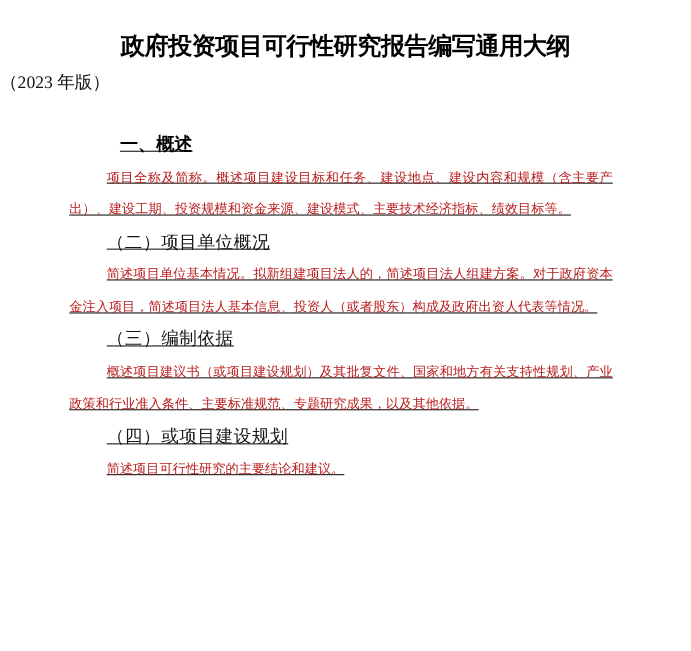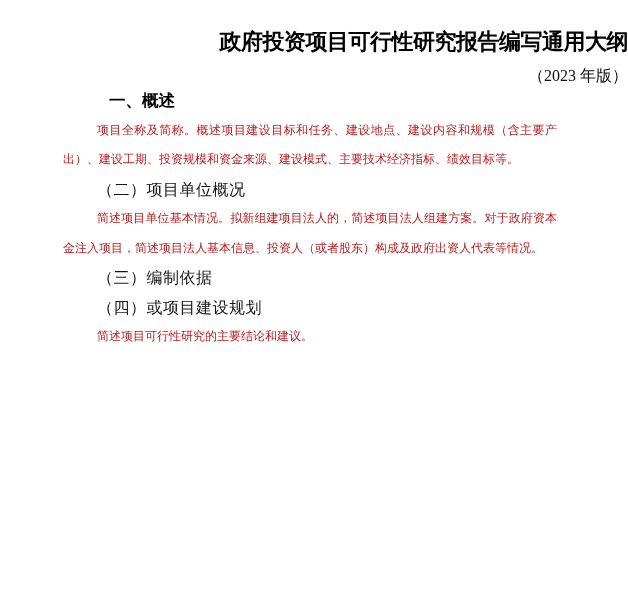--- a/index.html
+++ b/index.html
@@ -12,39 +12,41 @@
     width: 628px;
     height: 592px;
     background: #ffffff;
     overflow: hidden;
     color: #1a1a1a;
     font-family: "Liberation Serif", "DejaVu Serif", serif;
   }
   .title {
     margin: 0;
     padding-top: 29px;
-    text-align: right;
+    text-align: center;
     font-family: "Liberation Serif", "DejaVu Serif", serif;
     font-weight: bold;
     font-size: 22px;
     line-height: 26px;
     letter-spacing: -0.5px;
     color: #000000;
   }
   .subtitle {
     margin-top: 11px;
-    text-align: right;
+    text-align: left;
     font-family: "Liberation Serif", "DejaVu Serif", serif;
     font-size: 16px;
     line-height: 20px;
     color: #111111;
   }
   .body {
+    margin-top: 31px;
     margin-left: 63px;
     width: 494px;
+    text-decoration: underline;
   }
   .body > * {
     margin: 0;
     line-height: 29.5px;
   }
   .sec-h1 {
     font-family: "Liberation Sans", "DejaVu Sans", sans-serif;
     font-weight: bold;
     font-size: 16.5px;
     padding-left: 46px;
@@ -74,16 +76,17 @@
 <div class="page">
   <h1 class="title">政府投资项目可行性研究报告编写通用大纲</h1>
   <div class="subtitle">（2023 年版）</div>
 
   <div class="body">
     <h2 class="sec-h1">一、概述</h2>
     <p class="para">项目全称及简称。概述项目建设目标和任务、建设地点、建设内容和规模（含主要产出）、建设工期、投资规模和资金来源、建设模式、主要技术经济指标、绩效目标等。</p>
     <h3 class="sec-h2">（二）项目单位概况</h3>
     <p class="para">简述项目单位基本情况。拟新组建项目法人的，简述项目法人组建方案。对于政府资本金注入项目，简述项目法人基本信息、投资人（或者股东）构成及政府出资人代表等情况。</p>
     <h3 class="sec-h2">（三）编制依据</h3>
+    <p class="para">概述项目建议书（或项目建设规划）及其批复文件、国家和地方有关支持性规划、产业政策和行业准入条件、主要标准规范、专题研究成果，以及其他依据。</p>
     <h3 class="sec-h2">（四）或项目建设规划</h3>
     <p class="para">简述项目可行性研究的主要结论和建议。</p>
   </div>
 </div>
 
 </body></html>

